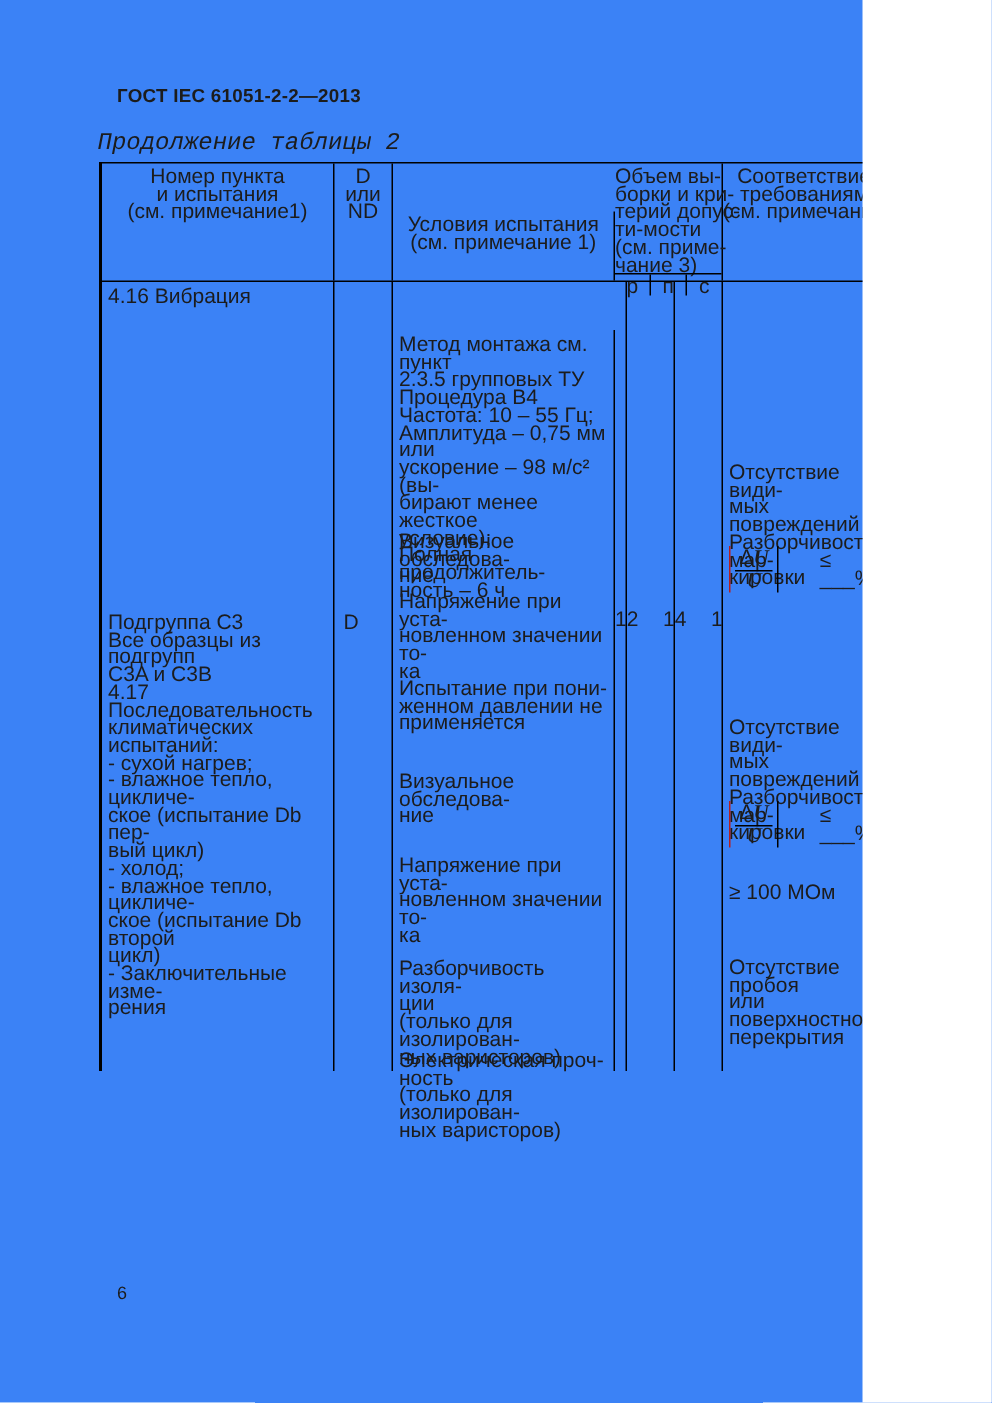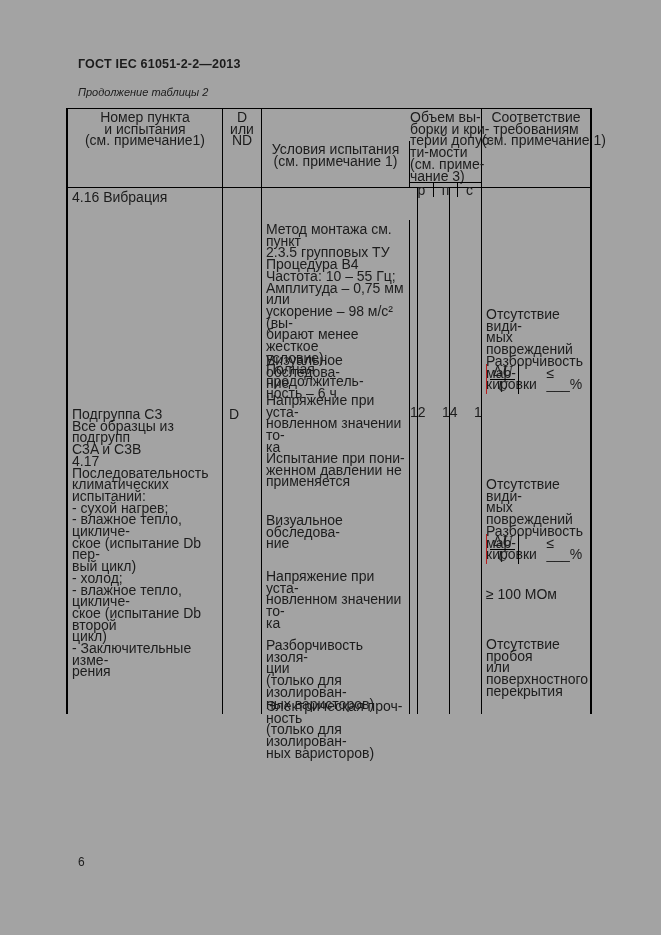--- a/index.html
+++ b/index.html
@@ -1,37 +1,38 @@
 <!DOCTYPE html>
 <html><head>
 <meta charset="utf-8">
 <style>
   * { box-sizing: border-box; margin: 0; padding: 0; }
   html, body { background: #ffffff; }
   .page {
     position: relative;
-    width: 661px;
+    width: 575px;
     height: 935px;
-    background: #a3a3a3;
+    background: #3b82f6;
     font-family: "Liberation Sans", sans-serif;
     color: #1c1c1c;
     overflow: hidden;
   }
   .doc-title {
     position: absolute;
     left: 78px; top: 57px;
     font-size: 12.5px;
     font-weight: bold;
     letter-spacing: 0.2px;
   }
   .table-caption {
     position: absolute;
-    left: 78px; top: 86px;
-    font-size: 11px;
+    left: 65px; top: 86px;
+    font-size: 16px;
     font-style: italic;
+    font-family: Liberation Mono, monospace;
   }
   .gost-table {
     position: absolute;
     left: 66px; top: 108px;
     width: 526px;
     border-left: 2px solid #000;
     border-right: 2px solid #000;
     border-top: 1px solid #000;
     font-size: 14px;
     line-height: 11.7px;

